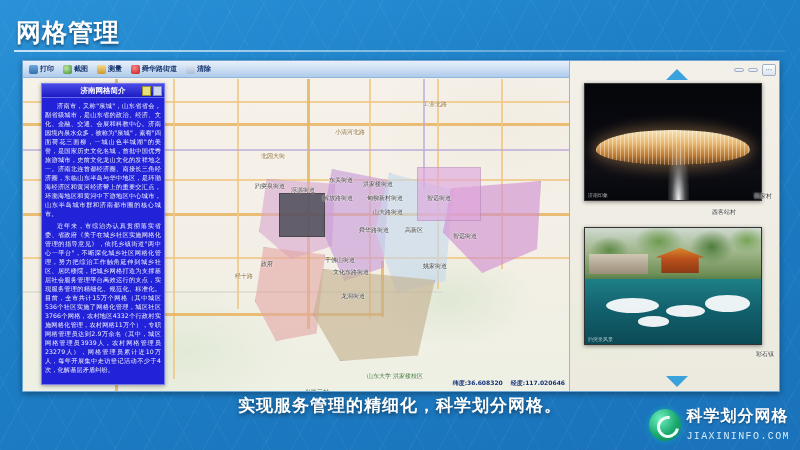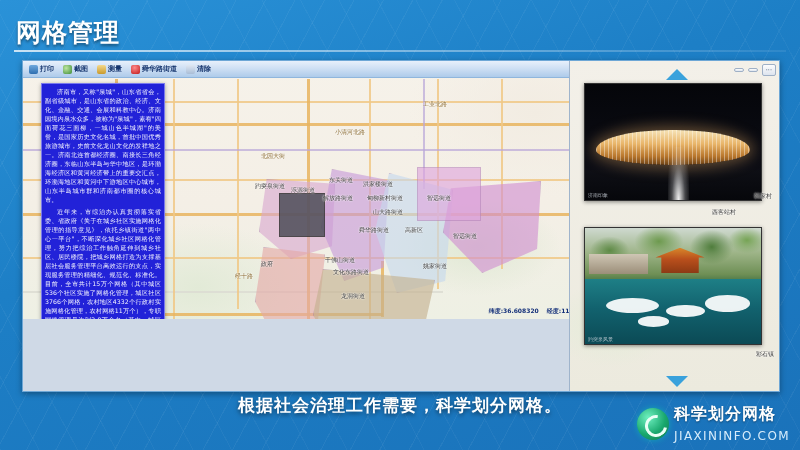--- a/index.html
+++ b/index.html
@@ -30,21 +30,21 @@
   }
   
   #app{
     position:absolute;left:22px;top:60px;width:756px;height:330px;
     background:#cfd9e6;
     border:1px solid #6ea7d6;
     box-shadow:0 2px 6px rgba(0,0,0,.35);
     overflow:hidden;
   }
   
-  #mapwrap{position:absolute;left:0;top:0;width:546px;height:258px;overflow:hidden;padding-left:36px;}
+  #mapwrap{position:absolute;left:0;top:0;width:546px;height:330px;overflow:hidden;}
   #map{
     position:absolute;inset:0;
     background:
       radial-gradient(ellipse 120px 70px at 78% 72%, #dfe8d4 0%, rgba(223,232,212,0) 70%),
       radial-gradient(ellipse 150px 90px at 30% 88%, #e2ead7 0%, rgba(226,234,215,0) 72%),
       radial-gradient(ellipse 170px 110px at 88% 20%, #f2ece2 0%, rgba(242,236,226,0) 75%),
       linear-gradient(180deg,#f6f2ea 0%,#f4efe6 55%,#eef0e4 100%);
   }
   
   .roads{position:absolute;inset:0;}
@@ -198,21 +198,21 @@
     background:radial-gradient(circle at 35% 30%,#6ff0c0,#19a86e 55%,#0d7a4e 100%);
     position:relative;box-shadow:0 0 6px rgba(0,255,180,.35);
   }
   #logo-mark:after{
     content:"";position:absolute;left:8px;top:7px;width:16px;height:16px;
     border:3px solid #e9fff6;border-radius:50%;border-right-color:transparent;
     transform:rotate(-35deg);
   }
   #logo-text{display:flex;flex-direction:column;line-height:1;}
   #logo-cn{font-size:16px;font-weight:bold;color:#ffffff;letter-spacing:1px;text-shadow:0 1px 2px rgba(0,0,0,.4);}
-  #logo-en{font-size:12px;color:#d7ecfb;letter-spacing:1.4px;margin-top:8px;}
+  #logo-en{font-size:10px;color:#d7ecfb;letter-spacing:1.4px;margin-top:8px;font-family:Liberation Mono, monospace;}
 </style>
 </head>
 <body>
 
 <div id="slide">
 
   <div id="title">网格管理</div>
   <div id="title-rule"></div>
 
   <div id="app">
@@ -296,20 +296,27 @@
           <span class="tico ico-addr"></span>
           <span class="tlab">舜华路街道</span>
         </div>
         <div class="tbtn">
           <span class="tico ico-clear"></span>
           <span class="tlab">清除</span>
         </div>
       </div>
 
       <div id="info">
+        <div id="info-head">
+          <span id="info-title">济南网格简介</span>
+          <span id="info-ctrls">
+            <span class="ictl"></span>
+            <span class="ictl b2"></span>
+          </span>
+        </div>
         <div id="info-body">
           <p>济南市，又称"泉城"，山东省省会，副省级城市，是山东省的政治、经济、文化、金融、交通、会展和科教中心。济南因境内泉水众多，被称为"泉城"，素有"四面荷花三面柳，一城山色半城湖"的美誉，是国家历史文化名城，首批中国优秀旅游城市，史前文化龙山文化的发祥地之一。济南北连首都经济圈、南接长三角经济圈，东临山东半岛与华中地区，是环渤海经济区和黄河经济带上的重要交汇点，环渤海地区和黄河中下游地区中心城市，山东半岛城市群和济南都市圈的核心城市。</p>
           <p>近年来，市综治办认真贯彻落实省委、省政府《关于在城乡社区实施网格化管理的指导意见》，依托乡镇街道"两中心一平台"，不断深化城乡社区网格化管理，努力把综治工作触角延伸到城乡社区、居民楼院，把城乡网格打造为支撑基层社会服务管理平台高效运行的支点，实现服务管理的精细化、规范化、标准化。目前，全市共计15万个网格（其中城区536个社区实施了网格化管理，城区社区3766个网格，农村地区4332个行政村实施网格化管理，农村网格11万个），专职网格管理员达到2.9万余名（其中，城区网格管理员3939人，农村网格管理员23279人），网格管理员累计近10万人，每年开展集中走访登记活动不少于4次，化解基层矛盾纠纷。</p>
         </div>
       </div>
     </div>
 
     <div id="rail">
       <div id="rail-map"></div>
 
@@ -344,21 +351,21 @@
         <div class="foam" style="left:30%;top:76%;width:18%;height:9%;"></div>
         <div class="ph-cap">趵突泉风景</div>
       </div>
 
       <div class="lbl" style="left:142px;top:148px;">西客站村</div>
       <div class="lbl" style="left:184px;top:132px;">韩家村</div>
       <div class="lbl" style="left:186px;top:290px;">彩石镇</div>
     </div>
   </div>
 
-  <div id="caption">根据社会治理工作需要，科学划分网格。</div>
+  <div id="caption">实现服务管理的精细化，科学划分网格。</div>
 
   <div id="logo">
     <div id="logo-mark"></div>
     <div id="logo-text">
       <span id="logo-cn">科学划分网格</span>
       <span id="logo-en">JIAXININFO.COM</span>
     </div>
   </div>
 
 </div>

